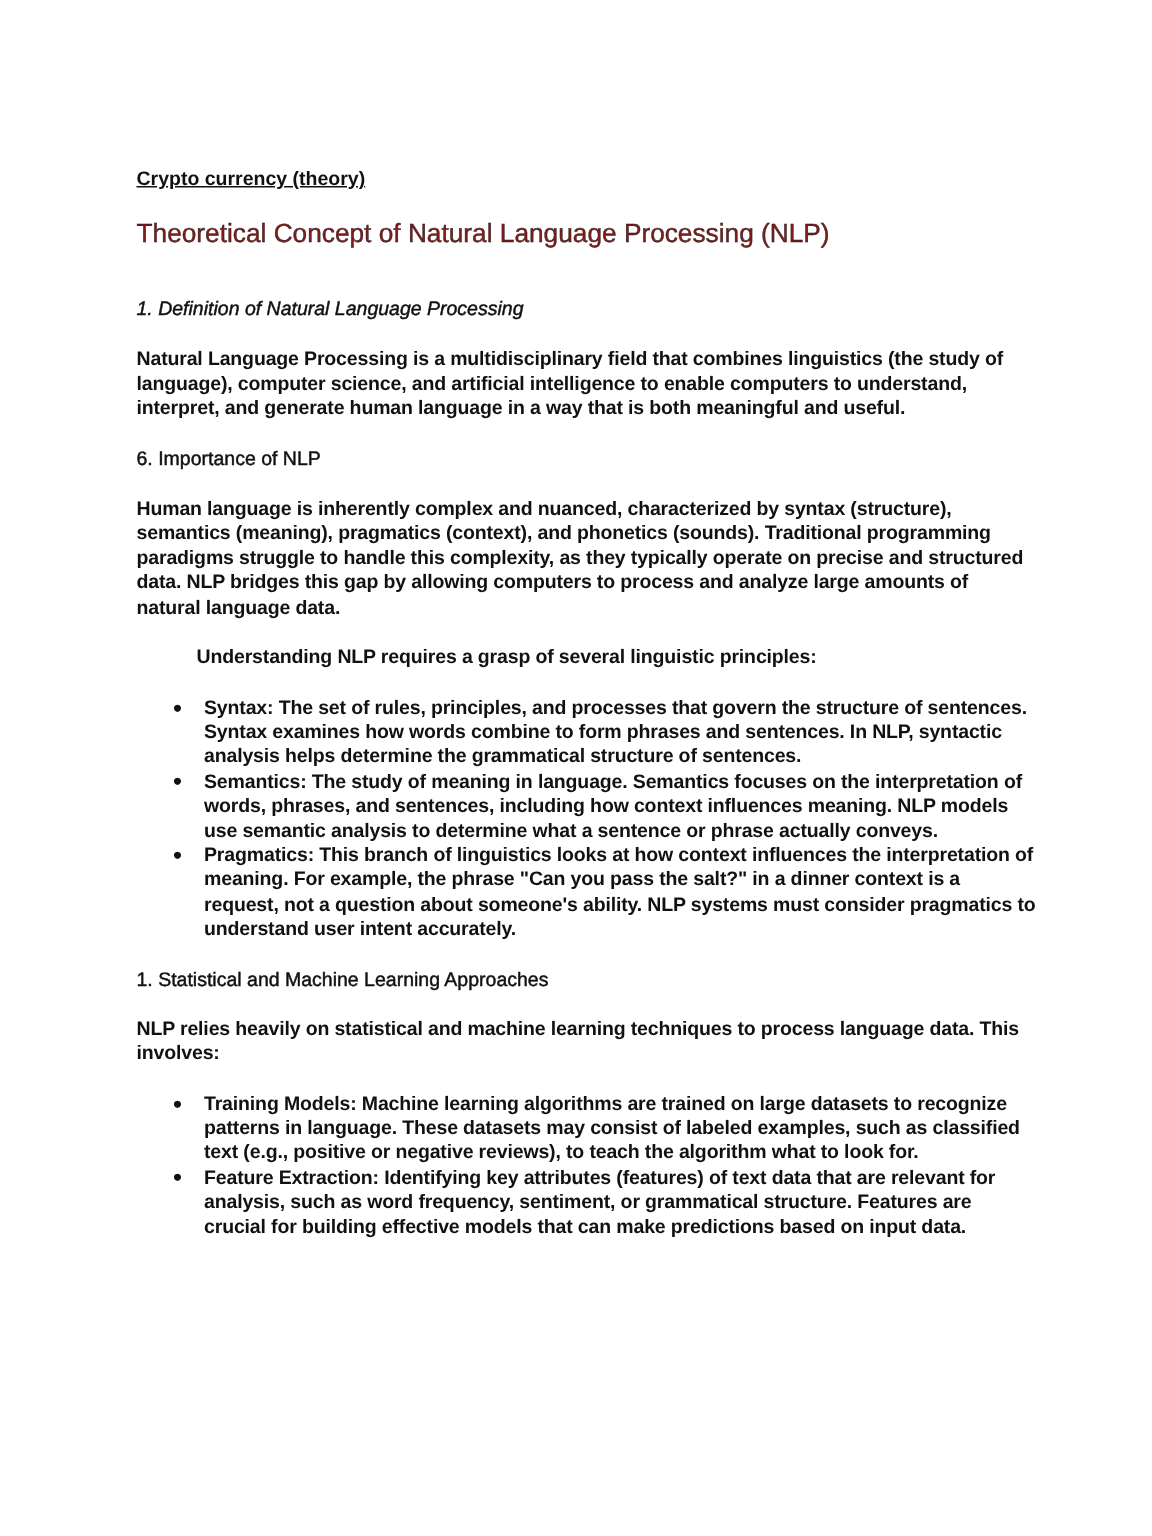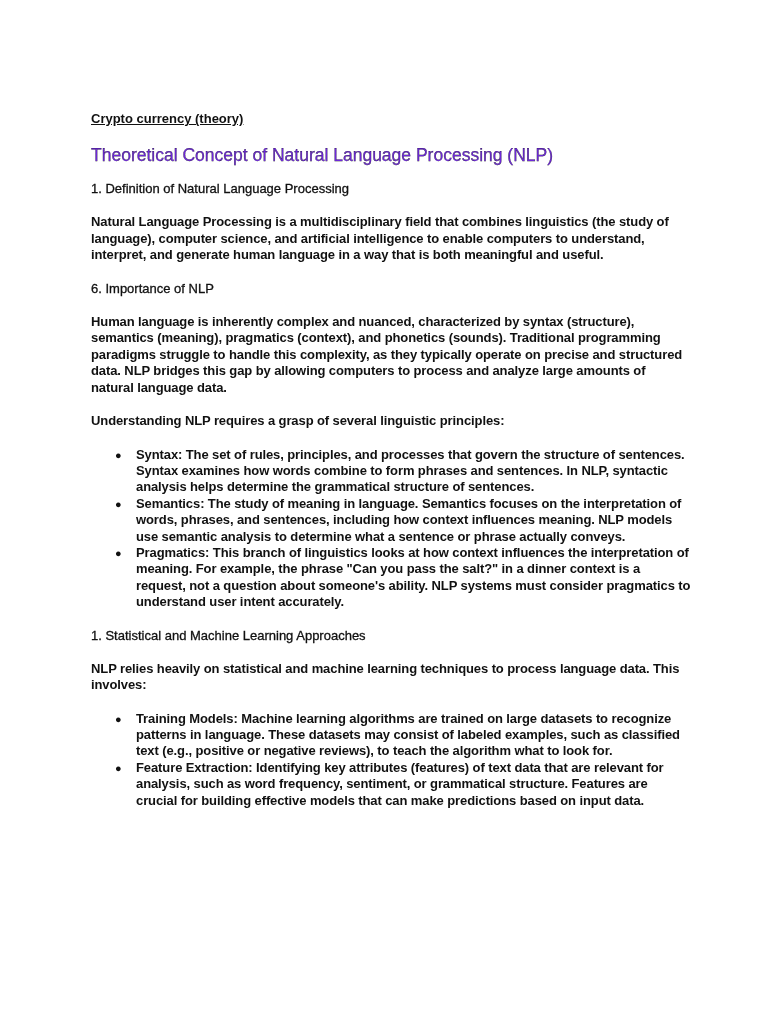--- a/index.html
+++ b/index.html
@@ -26,21 +26,21 @@
       font-weight: bold;
       text-decoration: underline;
       margin: 0;
       line-height: 16px;
     }
     .h1 {
       font-size: 17.5px;
       font-weight: normal;
       margin: 0;
       line-height: 22px;
-      color: #6d28d9;
+      color: #7f1d1d;
       -webkit-text-stroke: 0.25px #111;
     }
     .h2 {
       font-size: 13px;
       font-weight: normal;
       margin: 0;
       line-height: 16px;
       -webkit-text-stroke: 0.3px #111;
     }
     .p {
@@ -72,28 +72,28 @@
     }
   </style>
 </head>
 <body>
 
 <div class="page">
   <p class="doc-title">Crypto currency (theory)</p>
 
   <h1 class="h1" style="margin-top:17px;">Theoretical Concept of Natural Language Processing (NLP)</h1>
 
-  <h2 class="h2" style="margin-top:15px;">1. Definition of Natural Language Processing</h2>
+  <h2 class="h2" style="margin-top:32px;font-style:italic;">1. Definition of Natural Language Processing</h2>
   <p class="p" style="margin-top:17px;">Natural Language Processing is a multidisciplinary field that combines linguistics (the study of language), computer science, and artificial intelligence to enable computers to understand, interpret, and generate human language in a way that is both meaningful and useful.</p>
 
   <h2 class="h2" style="margin-top:17px;">6. Importance of NLP</h2>
   <p class="p" style="margin-top:17px;">Human language is inherently complex and nuanced, characterized by syntax (structure), semantics (meaning), pragmatics (context), and phonetics (sounds). Traditional programming paradigms struggle to handle this complexity, as they typically operate on precise and structured data. NLP bridges this gap by allowing computers to process and analyze large amounts of natural language data.</p>
 
 
-  <p class="p" style="margin-top:17px;">Understanding NLP requires a grasp of several linguistic principles:</p>
+  <p class="p" style="margin-top:17px;margin-left:40px;">Understanding NLP requires a grasp of several linguistic principles:</p>
 
   <ul class="bullets" style="margin-top:17px;">
     <li>
       <span class="bullet">●</span>
       <span>Syntax: The set of rules, principles, and processes that govern the structure of sentences. Syntax examines how words combine to form phrases and sentences. In NLP, syntactic analysis helps determine the grammatical structure of sentences.</span>
     </li>
     <li>
       <span class="bullet">●</span>
       <span>Semantics: The study of meaning in language. Semantics focuses on the interpretation of words, phrases, and sentences, including how context influences meaning. NLP models use semantic analysis to determine what a sentence or phrase actually conveys.</span>
     </li>

